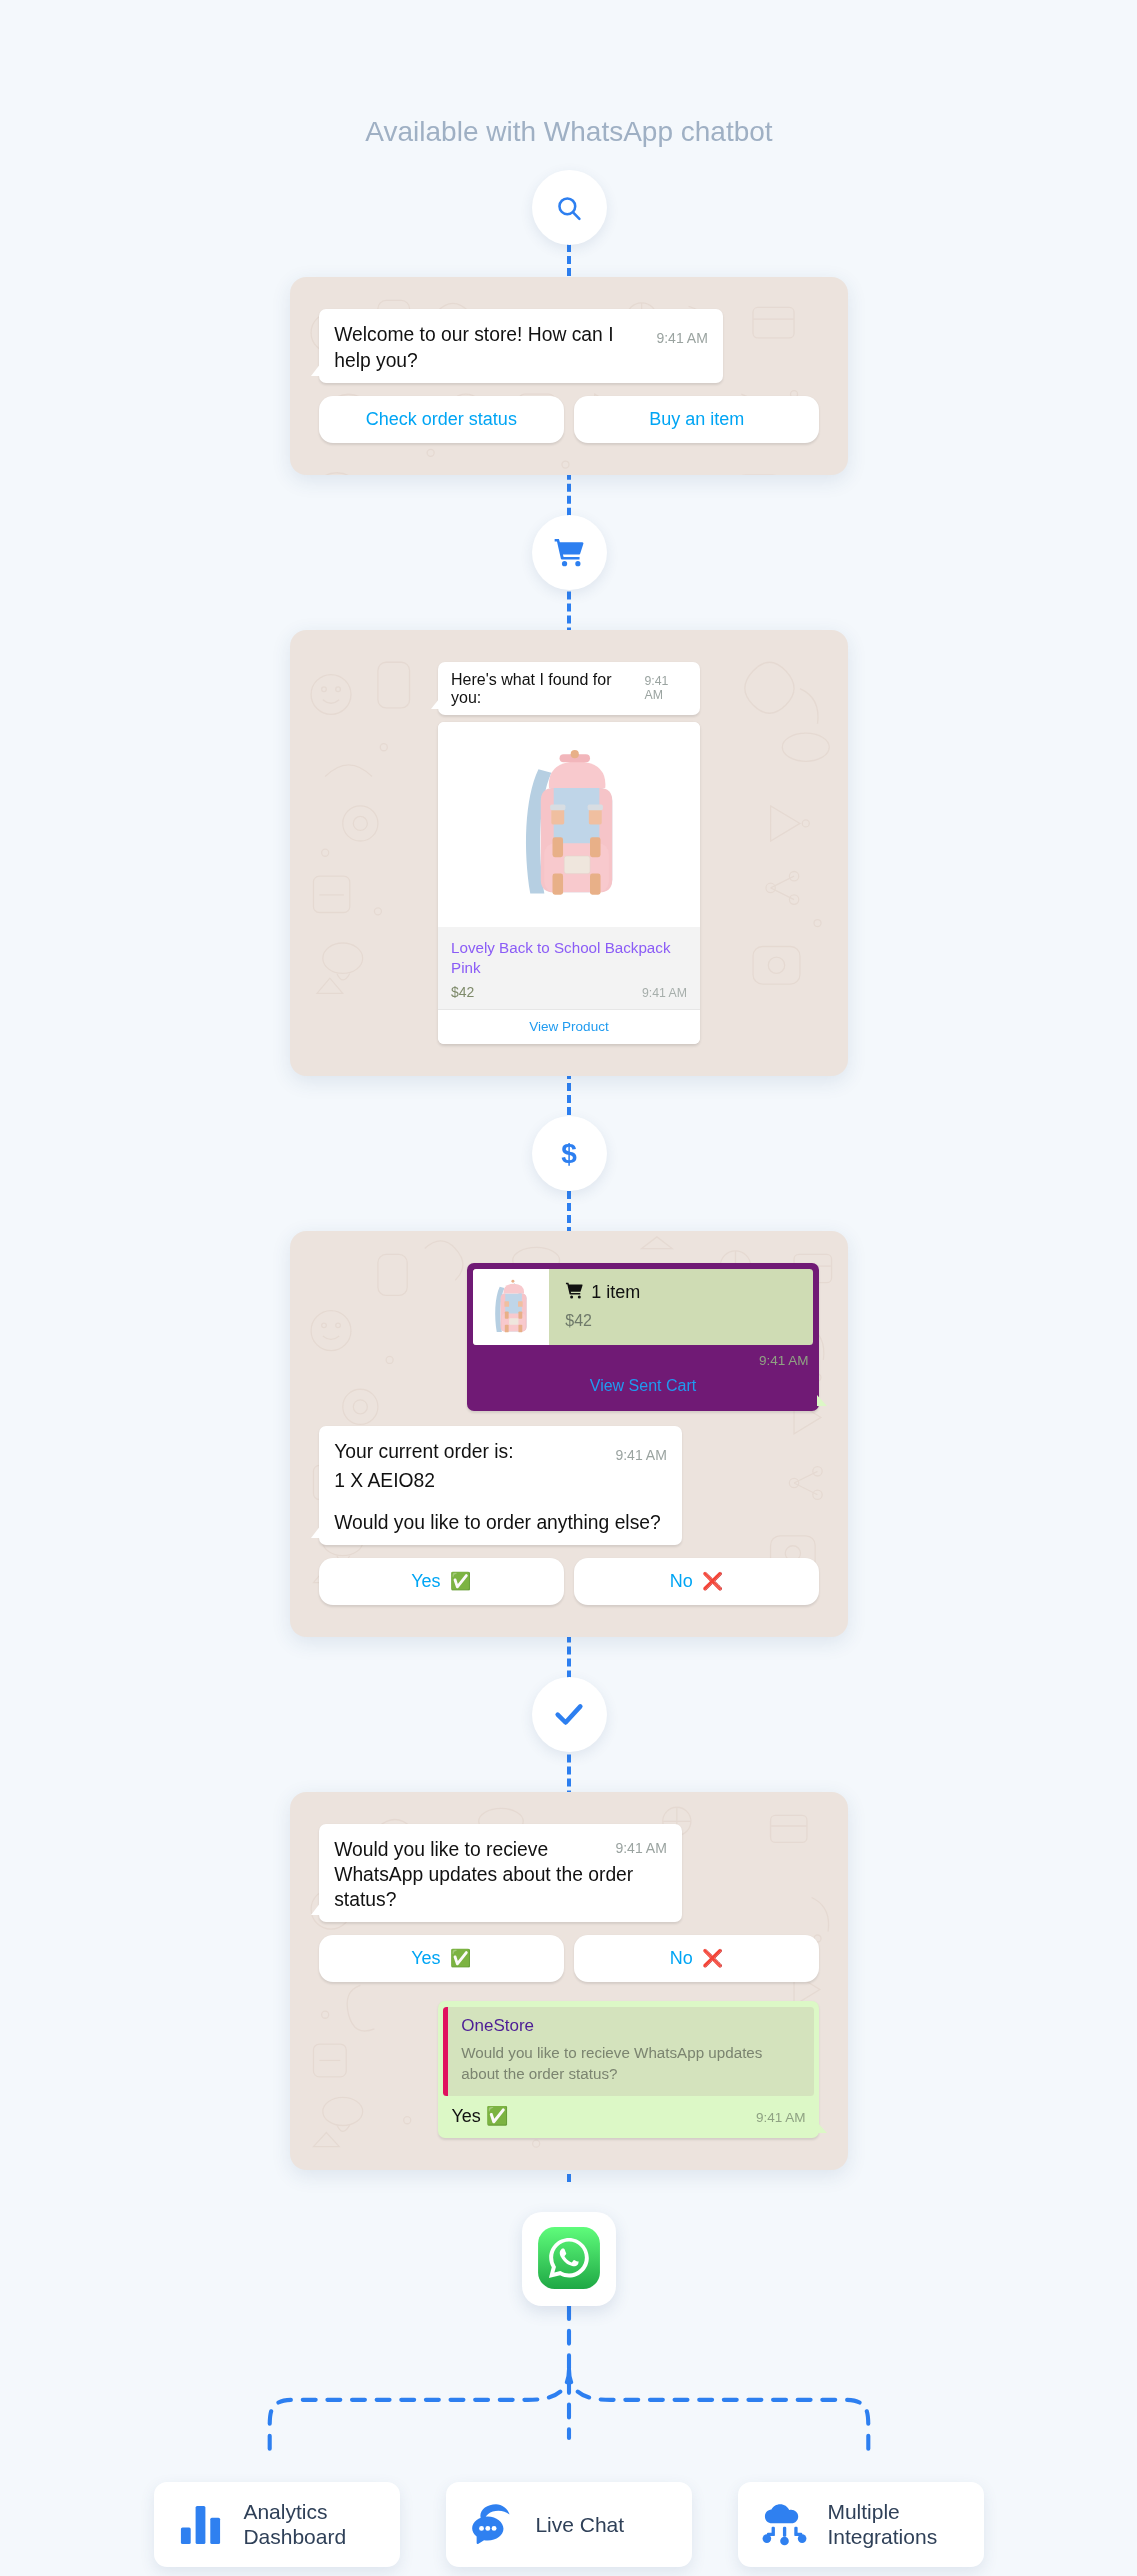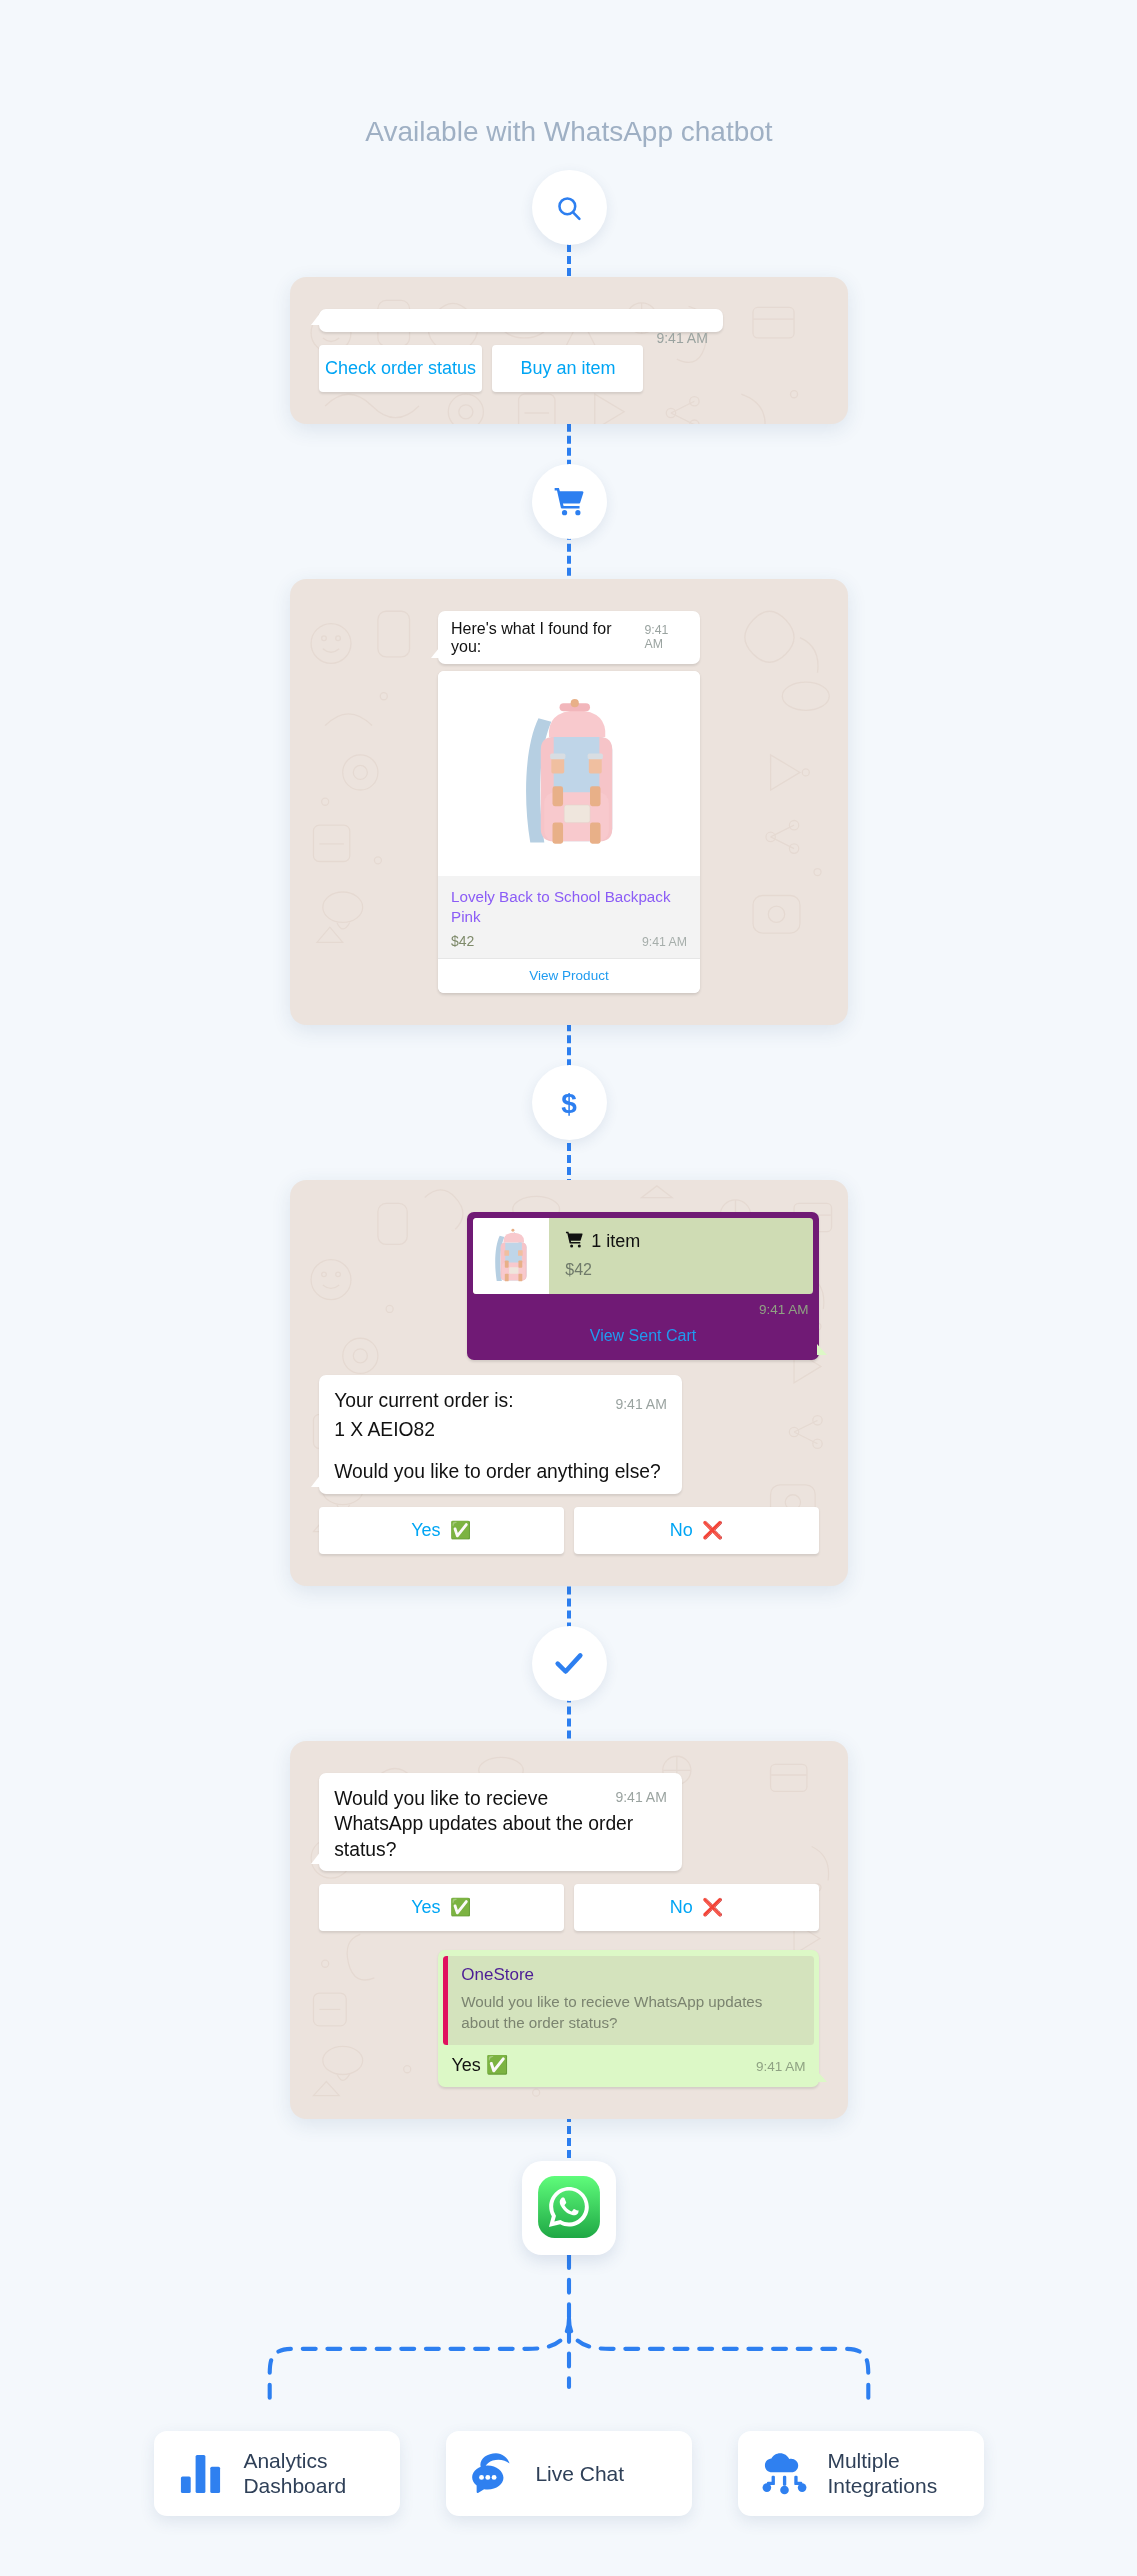--- a/index.html
+++ b/index.html
@@ -101,21 +101,21 @@
     margin-top: 7px;
     white-space: nowrap;
   }
   .time.ontop { margin-top: 2.3px; }
 
   
   .qr-row { display: flex; gap: 10.6px; margin-top: 13px; }
   .qr {
     flex: 1;
     background: #fff;
-    border-radius: 4px;
+    border-radius: 14px;
     box-shadow: 0 1.2px 2.3px rgba(0,0,0,0.10);
     text-align: center;
     padding: 13px 5.9px;
     font-size: 18px;
     color: #00a5f4;
     white-space: nowrap;
   }
   .qr .emoji { font-size: 17px; margin-left: 4.7px; }
 
   
@@ -354,20 +354,21 @@
           <circle cx="240" cy="300" r="6"></circle>
           <circle cx="470" cy="320" r="6"></circle>
         <circle cx="600" cy="430" r="6"></circle>
           <circle cx="860" cy="200" r="6"></circle>
           <circle cx="740" cy="430" r="6"></circle>
       </g>
     </svg>
     <div class="card-inner">
       <div class="bubble in">
         <span class="time">9:41 AM</span>
+        <span>Welcome to our store! How can I help you?</span>
       </div>
       <div class="qr-row">
         <div class="qr">
           <span>Check order status</span>
         </div>
         <div class="qr">
           <span>Buy an item</span>
         </div>
       </div>
     </div>

